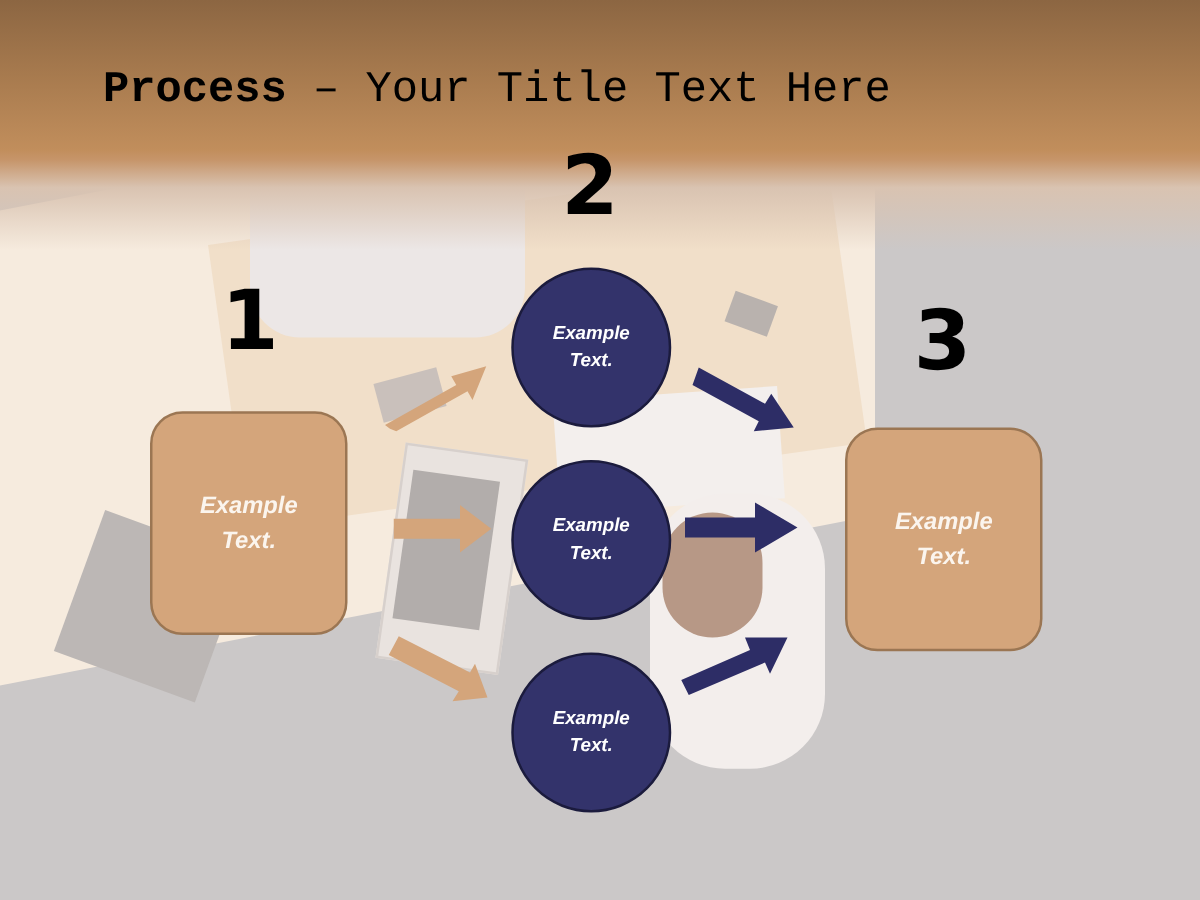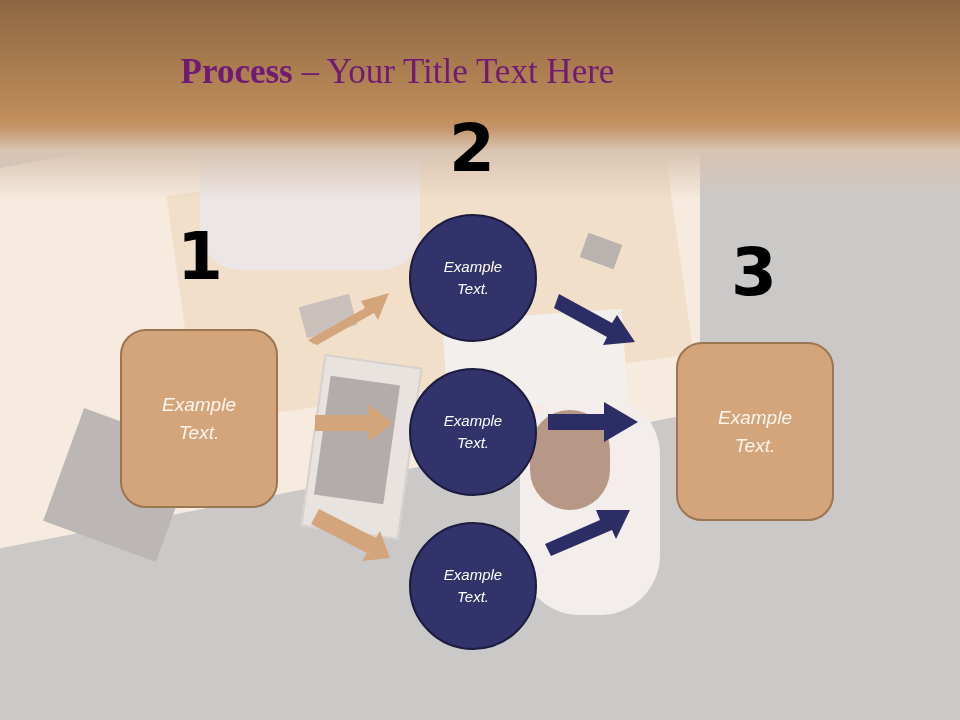--- a/index.html
+++ b/index.html
@@ -13,30 +13,30 @@
   .bg-shirt1 { position: absolute; left: 200px; top: 110px; width: 220px; height: 160px; background: #ece7e6; border-radius: 40px; z-index: 2; }
   .bg-shirt2 { position: absolute; left: 520px; top: 395px; width: 140px; height: 220px; background: #f3eeec; border-radius: 60px; z-index: 2; }
   .bg-hair { position: absolute; left: 530px; top: 410px; width: 80px; height: 100px; background: #b79886; border-radius: 40px; z-index: 2; }
   .bg-laptop { position: absolute; left: 312px; top: 360px; width: 95px; height: 170px; background: #e9e3df; border: 2px solid #d7d0cc; transform: rotate(8deg); z-index: 2; }
   .bg-keys { position: absolute; left: 322px; top: 380px; width: 70px; height: 120px; background: #b2adab; transform: rotate(8deg); z-index: 2; }
   .bg-paper { position: absolute; left: 445px; top: 315px; width: 180px; height: 90px; background: #f3efed; transform: rotate(-4deg); z-index: 2; }
   .bg-folder { position: absolute; left: 60px; top: 425px; width: 120px; height: 120px; background: #bcb7b5; transform: rotate(20deg); z-index: 2; }
   .bg-phone { position: absolute; left: 302px; top: 300px; width: 52px; height: 32px; background: #c9c0bb; transform: rotate(-15deg); z-index: 2; }
   .bg-cell { position: absolute; left: 583px; top: 238px; width: 36px; height: 26px; background: #b9b2ae; transform: rotate(20deg); z-index: 2; }
 
-  .title { position: absolute; left: 0; top: 52px; width: 795px; text-align: center; color: #701a75; font-size: 35px; z-index: 10; font-family: Liberation Serif, serif; }
+  .title { position: absolute; left: 0; top: 52px; width: 795px; text-align: center; color: #000000; font-size: 35px; z-index: 10; font-family: Liberation Mono, monospace; }
   .title .strong { font-weight: bold; }
 
   .step-num { position: absolute; font-family: "DejaVu Sans", sans-serif; font-weight: bold; font-size: 66px; color: #000; z-index: 10; line-height: 1; text-align: center; width: 80px; }
 
   .box { position: absolute; width: 154px; height: 175px; background: #d4a57b; border: 2px solid #9b7653; border-radius: 26px; z-index: 10;
     display: flex; align-items: center; justify-content: center; text-align: center; }
   .circle { position: absolute; width: 124px; height: 124px; border-radius: 50%; background: #33336b; border: 2px solid #1b1b3d; z-index: 10;
     display: flex; align-items: center; justify-content: center; text-align: center; }
-  .label { color: #ffffff; font-weight: normal; font-style: italic; line-height: 1.45; font-family: "Liberation Sans", "DejaVu Sans", sans-serif; }
+  .label { color: #ffffff; font-weight: bold; font-style: italic; line-height: 1.45; font-family: "Liberation Sans", "DejaVu Sans", sans-serif; }
   .box .label { font-size: 19px; color: #fbf5ee; }
   .circle .label { font-size: 15px; }
 
   .arrows { position: absolute; left: 0; top: 0; width: 960px; height: 720px; z-index: 9; }
 </style>
 </head>
 <body>
 
 <div class="slide">
 

